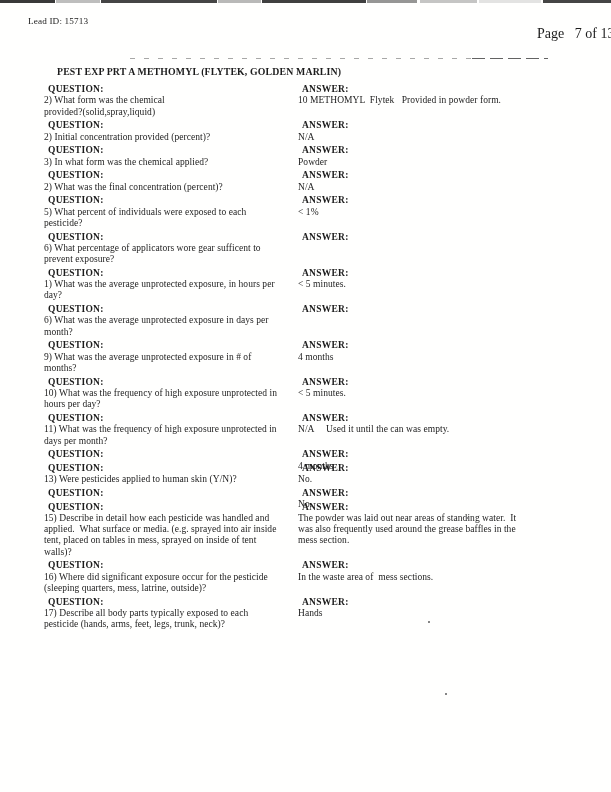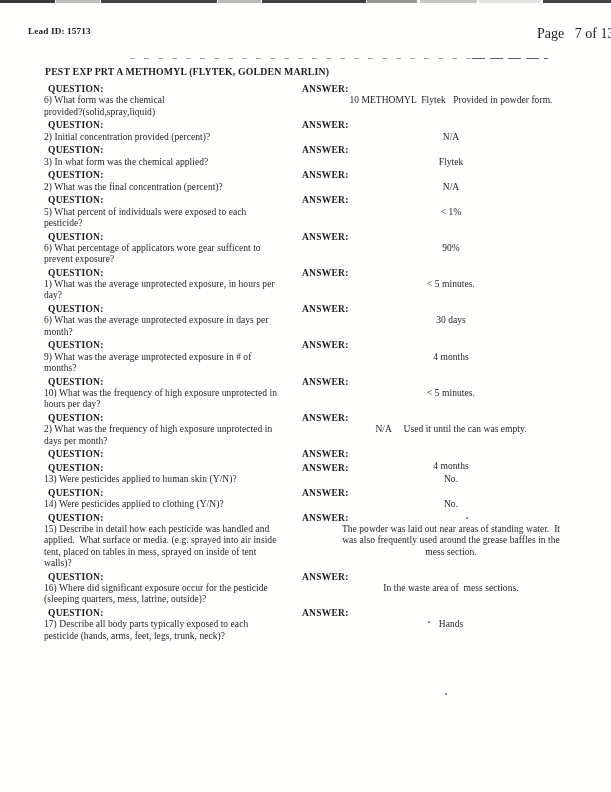--- a/index.html
+++ b/index.html
@@ -14,33 +14,33 @@
   }
   
   .scan-top{position:absolute;left:0;top:0;width:611px;height:4px;}
   .scan-top .seg{position:absolute;top:0;height:2.6px;background:#161616;}
   .scan-dash1{position:absolute;left:130px;top:58px;width:342px;height:1.4px;
     background:repeating-linear-gradient(90deg,rgba(95,95,95,.55) 0 5px,rgba(0,0,0,0) 5px 14px);}
   .scan-dash2{position:absolute;left:472px;top:57.5px;width:76px;height:1.7px;
     background:repeating-linear-gradient(90deg,rgba(60,60,60,.8) 0 13px,rgba(0,0,0,0) 13px 18px);}
   .speck{position:absolute;background:#6d6d6d;border-radius:50%;}
   
-  .hdr-left{position:absolute;left:28px;top:26px;font-size:9.2px;letter-spacing:.15px;font-weight:bold;}
+  .hdr-left{position:absolute;left:28px;top:16px;font-size:9.2px;letter-spacing:.15px;}
   .hdr-right{position:absolute;left:537px;top:26px;font-size:14px;white-space:pre;}
   
-  .doc-title{position:absolute;left:45px;top:66px;font-size:9.8px;font-weight:700;letter-spacing:.15px;}
+  .doc-title{position:absolute;left:57px;top:66px;font-size:9.8px;font-weight:700;letter-spacing:.15px;}
   
   .qa-list{position:absolute;left:44px;top:84px;width:562px;}
   .qa-block{position:relative;margin-bottom:2.4px;}
   .qa-block .lbl{font-weight:700;font-size:9.5px;line-height:11.3px;letter-spacing:.25px;padding-left:4px;white-space:pre;}
   .qcol{width:272px;font-size:9.5px;line-height:11.3px;}
   .qtext{white-space:pre-wrap;letter-spacing:.05px;}
   .acol{position:absolute;top:0;left:254px;width:306px;font-size:9.5px;line-height:11.3px;}
   .acol .lbl{padding-left:4px;}
-  .atext{white-space:pre-wrap;letter-spacing:.05px;text-align:center;}
+  .atext{white-space:pre-wrap;letter-spacing:.05px;}
 </style>
 </head>
 <body>
 
 <div class="page">
 
   <div class="scan-top">
     <div class="seg" style="left:0;width:55px;opacity:.85"></div>
     <div class="seg" style="left:56px;width:44px;opacity:.28"></div>
     <div class="seg" style="left:101px;width:116px;opacity:.8"></div>
@@ -58,21 +58,21 @@
   <div class="scan-dash1"></div>
   <div class="scan-dash2"></div>
 
   <div class="doc-title">PEST EXP PRT A METHOMYL (FLYTEK, GOLDEN MARLIN)</div>
 
   <div class="qa-list">
 
     <div class="qa-block">
       <div class="qcol">
           <div class="lbl">QUESTION:</div>
-          <div class="qtext">6) What form was the chemical
+          <div class="qtext">2) What form was the chemical
 provided?(solid,spray,liquid)</div>
         </div>
       <div class="acol">
           <div class="lbl">ANSWER:</div>
           <div class="atext">10 METHOMYL  Flytek   Provided in powder form.</div>
         </div>
     </div>
 
     <div class="qa-block">
       <div class="qcol">
@@ -85,21 +85,21 @@
         </div>
     </div>
 
     <div class="qa-block">
       <div class="qcol">
           <div class="lbl">QUESTION:</div>
           <div class="qtext">3) In what form was the chemical applied?</div>
         </div>
       <div class="acol">
           <div class="lbl">ANSWER:</div>
-          <div class="atext">Flytek</div>
+          <div class="atext">Powder</div>
         </div>
     </div>
 
     <div class="qa-block">
       <div class="qcol">
           <div class="lbl">QUESTION:</div>
           <div class="qtext">2) What was the final concentration (percent)?</div>
         </div>
       <div class="acol">
           <div class="lbl">ANSWER:</div>
@@ -120,21 +120,20 @@
     </div>
 
     <div class="qa-block">
       <div class="qcol">
           <div class="lbl">QUESTION:</div>
           <div class="qtext">6) What percentage of applicators wore gear sufficent to
 prevent exposure?</div>
         </div>
       <div class="acol">
           <div class="lbl">ANSWER:</div>
-          <div class="atext">90%</div>
         </div>
     </div>
 
     <div class="qa-block">
       <div class="qcol">
           <div class="lbl">QUESTION:</div>
           <div class="qtext">1) What was the average unprotected exposure, in hours per
 day?</div>
         </div>
       <div class="acol">
@@ -144,21 +143,20 @@
     </div>
 
     <div class="qa-block">
       <div class="qcol">
           <div class="lbl">QUESTION:</div>
           <div class="qtext">6) What was the average unprotected exposure in days per
 month?</div>
         </div>
       <div class="acol">
           <div class="lbl">ANSWER:</div>
-          <div class="atext">30 days</div>
         </div>
     </div>
 
     <div class="qa-block">
       <div class="qcol">
           <div class="lbl">QUESTION:</div>
           <div class="qtext">9) What was the average unprotected exposure in # of
 months?</div>
         </div>
       <div class="acol">
@@ -175,21 +173,21 @@
         </div>
       <div class="acol">
           <div class="lbl">ANSWER:</div>
           <div class="atext">&lt; 5 minutes.</div>
         </div>
     </div>
 
     <div class="qa-block">
       <div class="qcol">
           <div class="lbl">QUESTION:</div>
-          <div class="qtext">2) What was the frequency of high exposure unprotected in
+          <div class="qtext">11) What was the frequency of high exposure unprotected in
 days per month?</div>
         </div>
       <div class="acol">
           <div class="lbl">ANSWER:</div>
           <div class="atext">N/A     Used it until the can was empty.</div>
         </div>
     </div>
 
     <div class="qa-block">
       <div class="qcol">
@@ -208,21 +206,20 @@
         </div>
       <div class="acol">
           <div class="lbl">ANSWER:</div>
           <div class="atext">No.</div>
         </div>
     </div>
 
     <div class="qa-block">
       <div class="qcol">
           <div class="lbl">QUESTION:</div>
-          <div class="qtext">14) Were pesticides applied to clothing (Y/N)?</div>
         </div>
       <div class="acol">
           <div class="lbl">ANSWER:</div>
           <div class="atext">No.</div>
         </div>
     </div>
 
     <div class="qa-block">
       <div class="qcol">
           <div class="lbl">QUESTION:</div>

